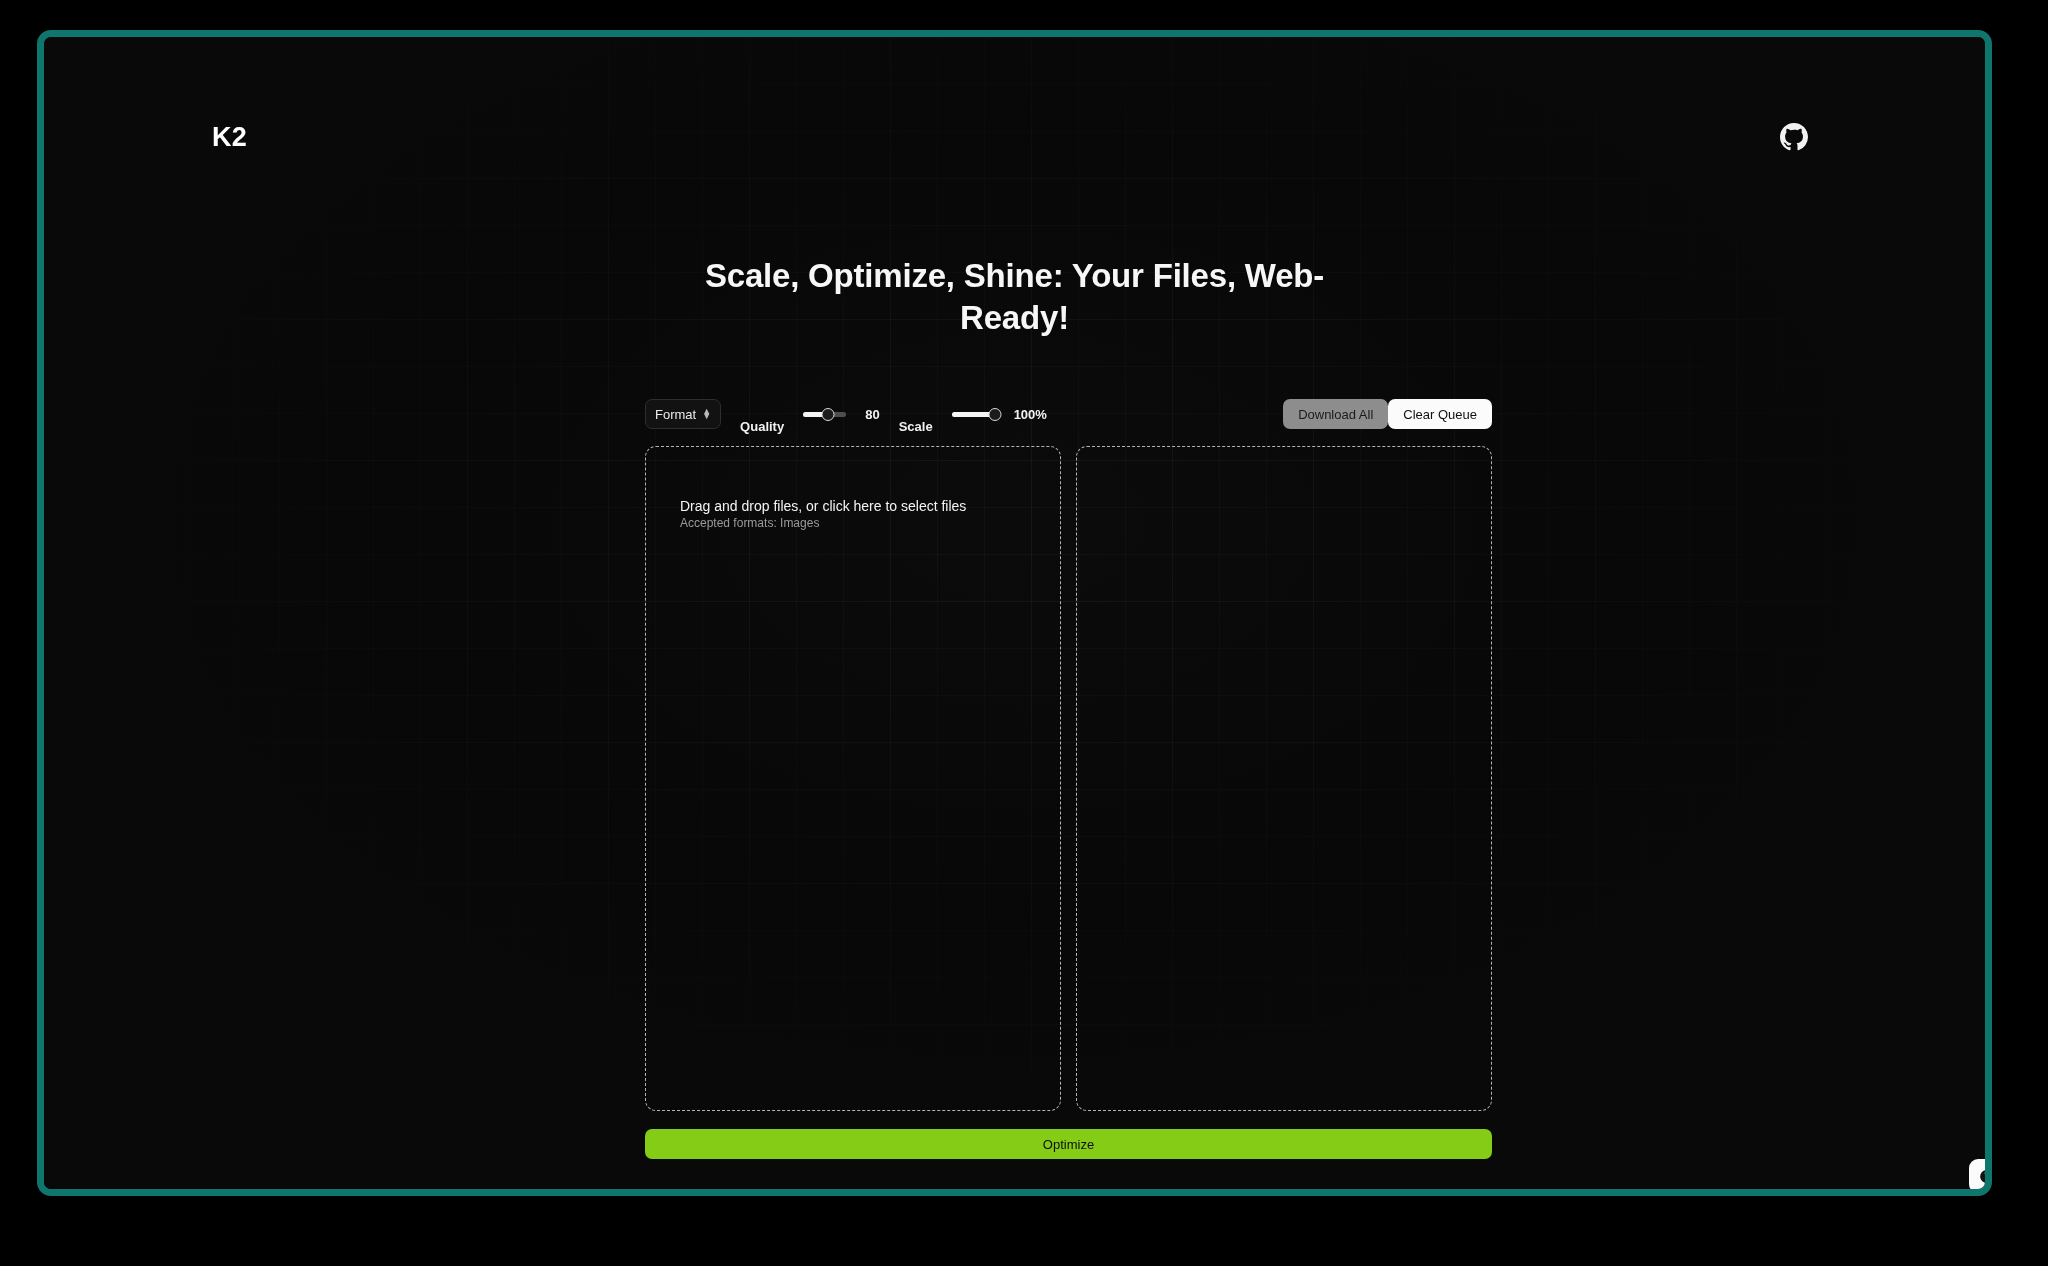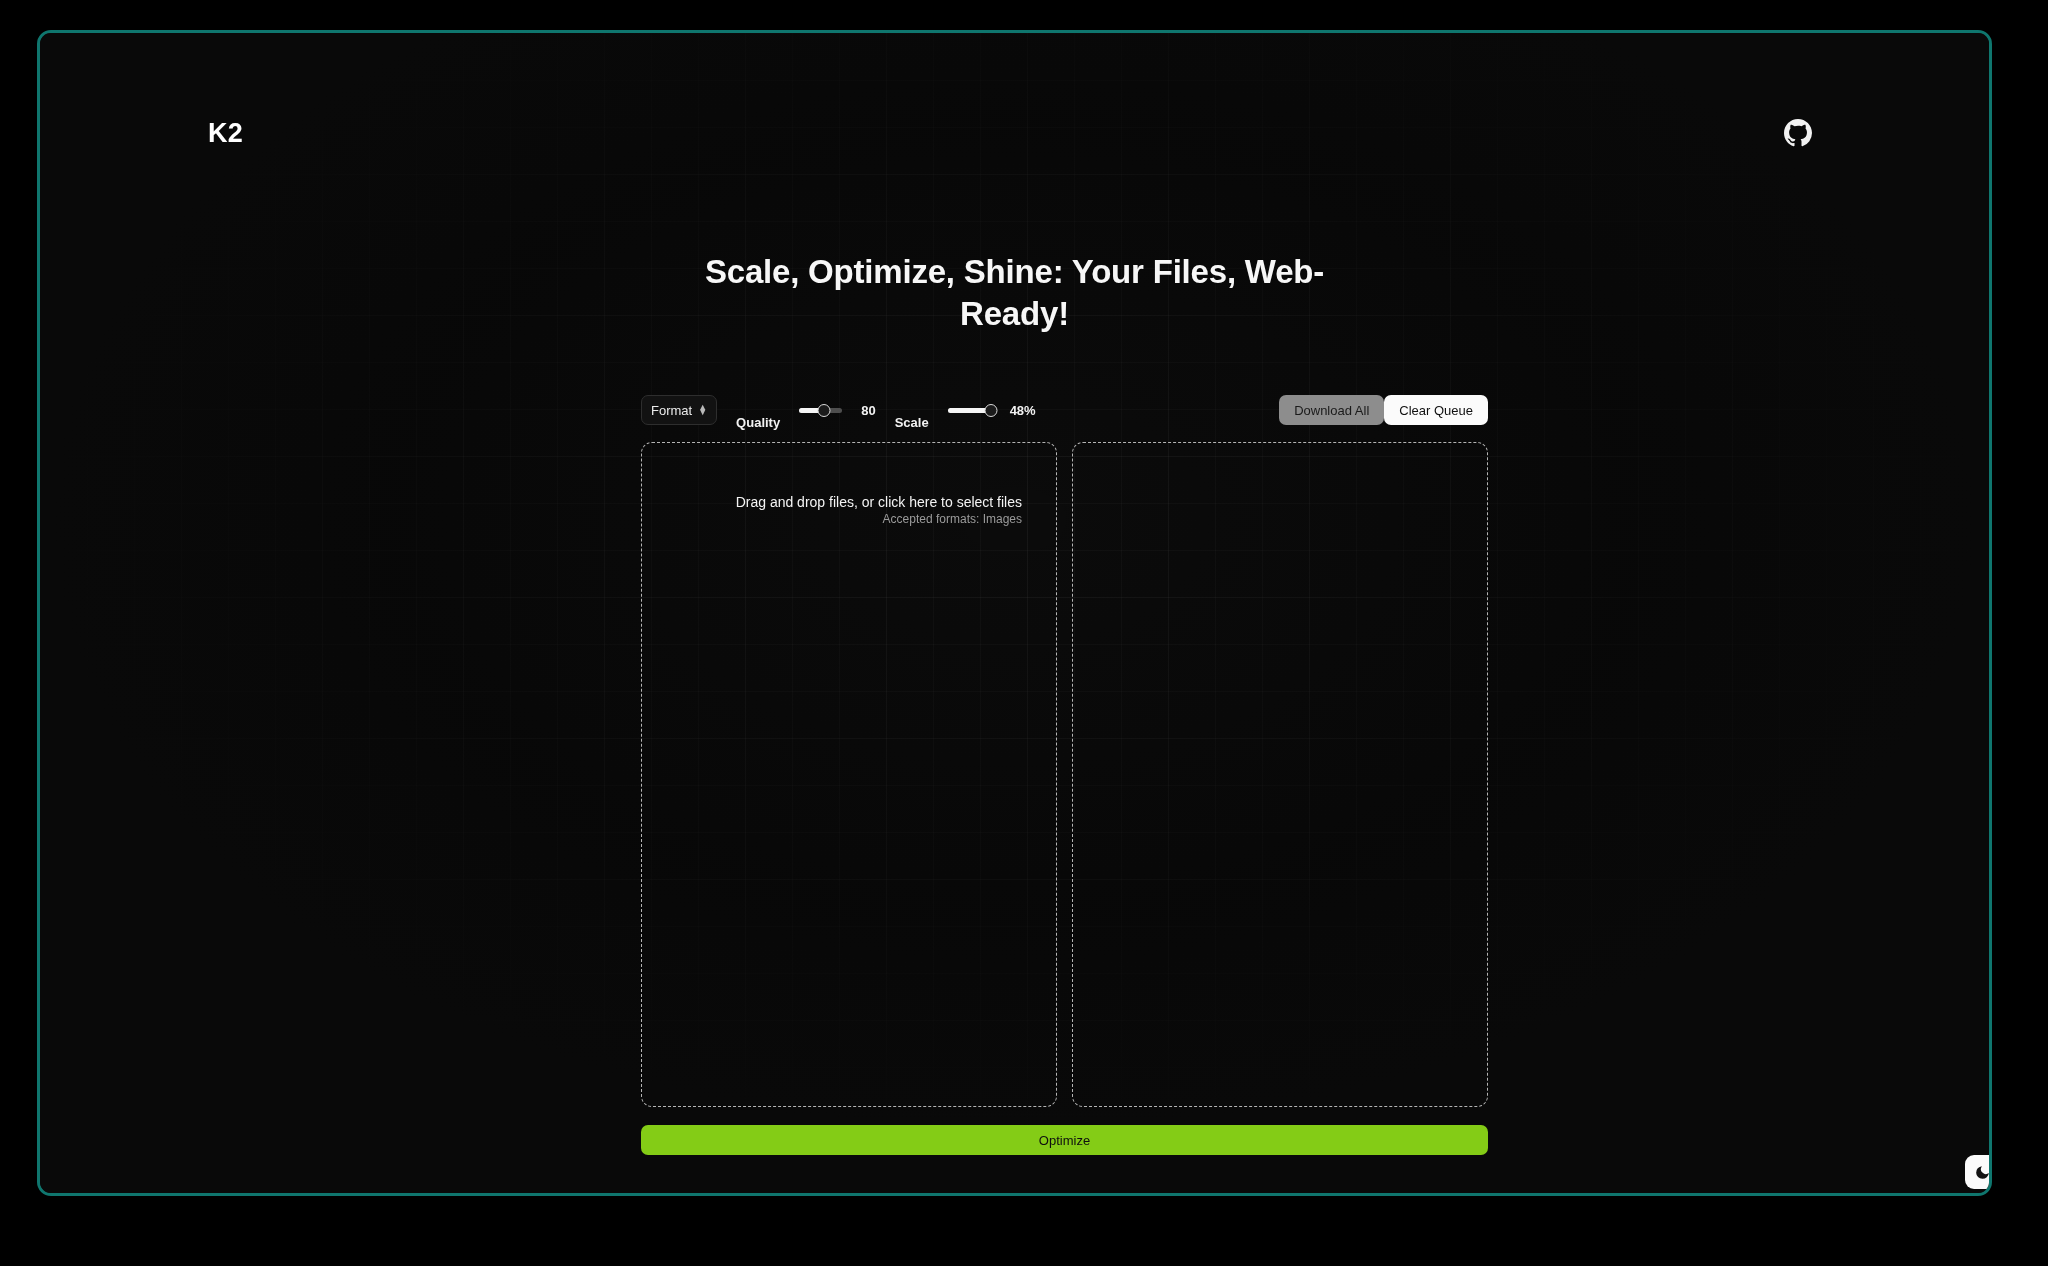--- a/index.html
+++ b/index.html
@@ -12,21 +12,21 @@
     overflow: hidden;
   }
 
   
   #window-frame {
     position: absolute;
     left: 37px;
     top: 30px;
     width: 1955px;
     height: 1166px;
-    border: 3px solid #0f766e;
+    border: 7px solid #0f766e;
     border-radius: 14px;
     background: #0b0b0b;
     overflow: hidden;
   }
 
   
   #grid-backdrop {
     position: absolute;
     inset: 0;
     background-image:
@@ -213,21 +213,21 @@
   }
   #results-panel {
     left: 1032px;
     width: 416px;
   }
   #dropzone-text {
     position: absolute;
     top: 49px;
     left: 34px;
     right: 34px;
-    text-align: right;
+    text-align: left;
   }
   #dropzone-primary {
     font-size: 14px;
     color: #f4f4f4;
     line-height: 1.45;
   }
   #dropzone-secondary {
     margin-top: 0;
     font-size: 12px;
     color: #9b9b9b;
@@ -309,21 +309,21 @@
           <div class="thumb" style="left: 58%;"></div>
         </div>
         <span class="ctl-value">80</span>
 
         <span class="ctl-label">Scale</span>
         <div class="slider" id="scale-slider">
           <div class="track"></div>
           <div class="fill" style="width: 100%;"></div>
           <div class="thumb" style="left: 100%;"></div>
         </div>
-        <span class="ctl-value">48%</span>
+        <span class="ctl-value">100%</span>
       </div>
 
       <div id="controls-right">
         <button class="tb-btn" id="download-all-button">Download All</button>
         <button class="tb-btn" id="clear-queue-button">Clear Queue</button>
       </div>
     </div>
 
     <div class="drop-panel" id="upload-dropzone">
       <div id="dropzone-text">

